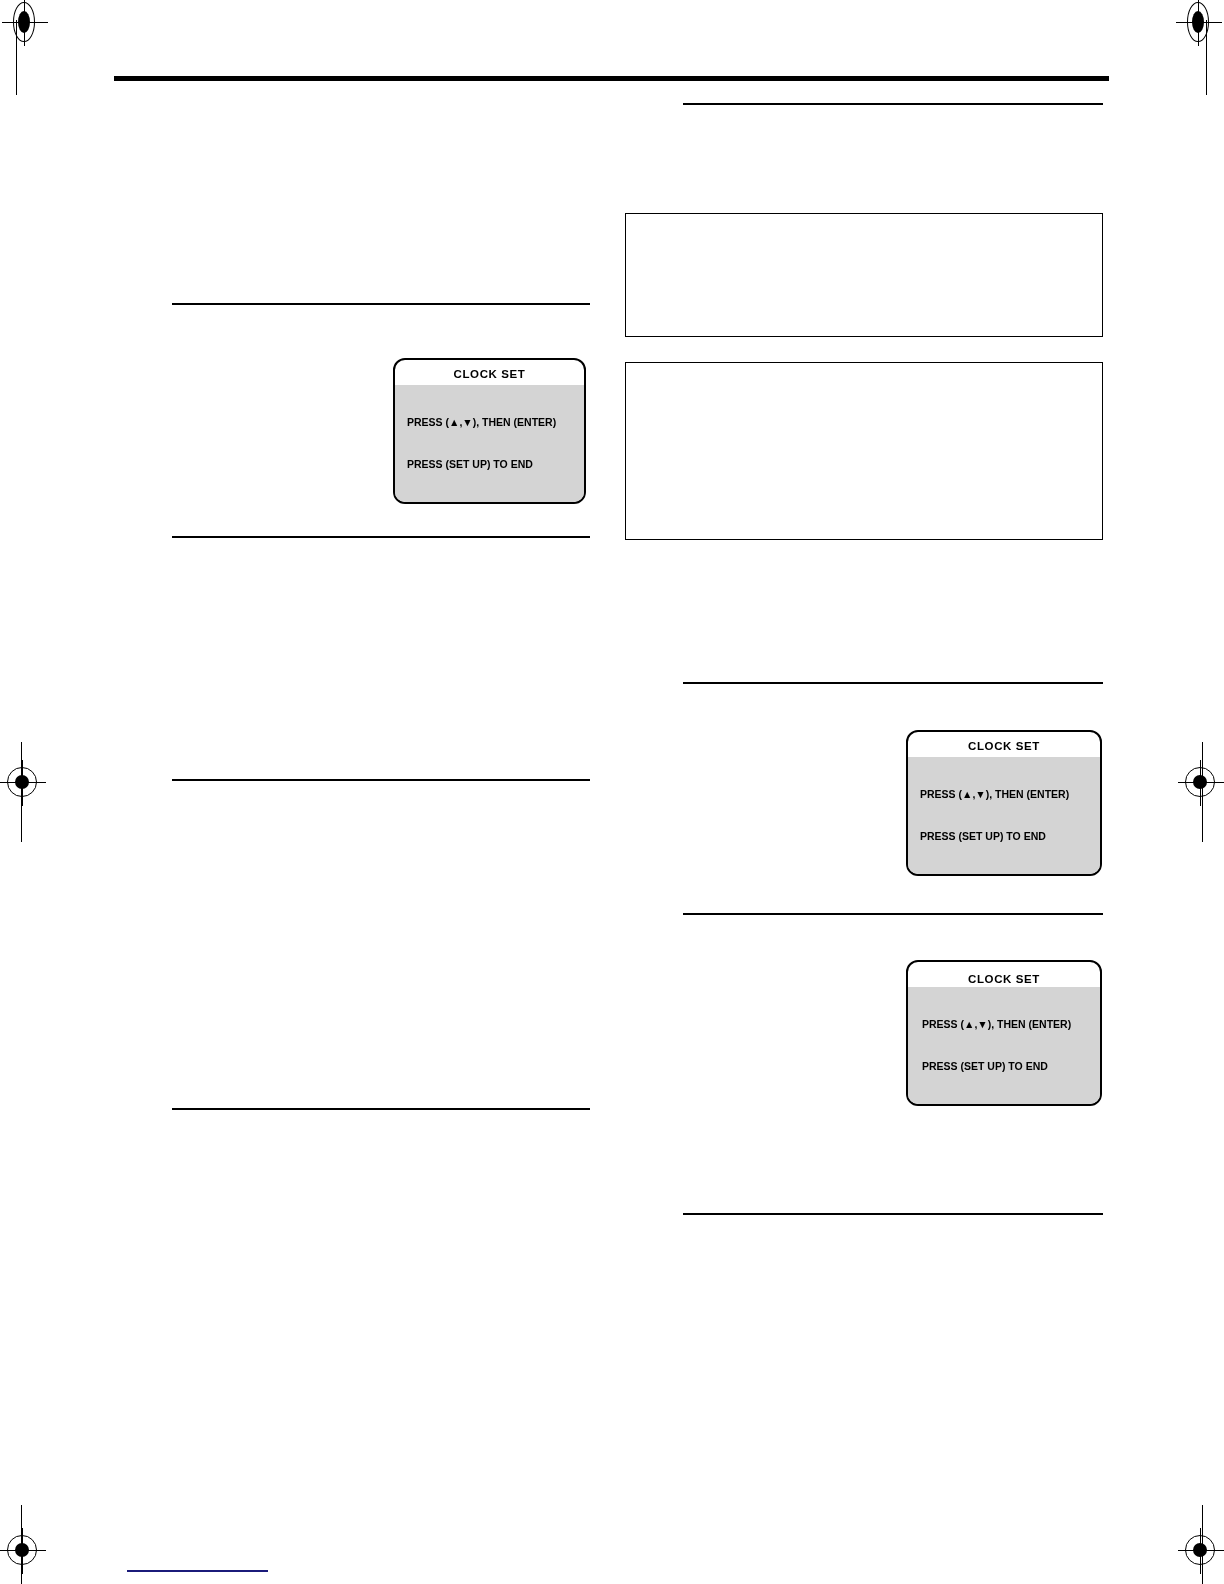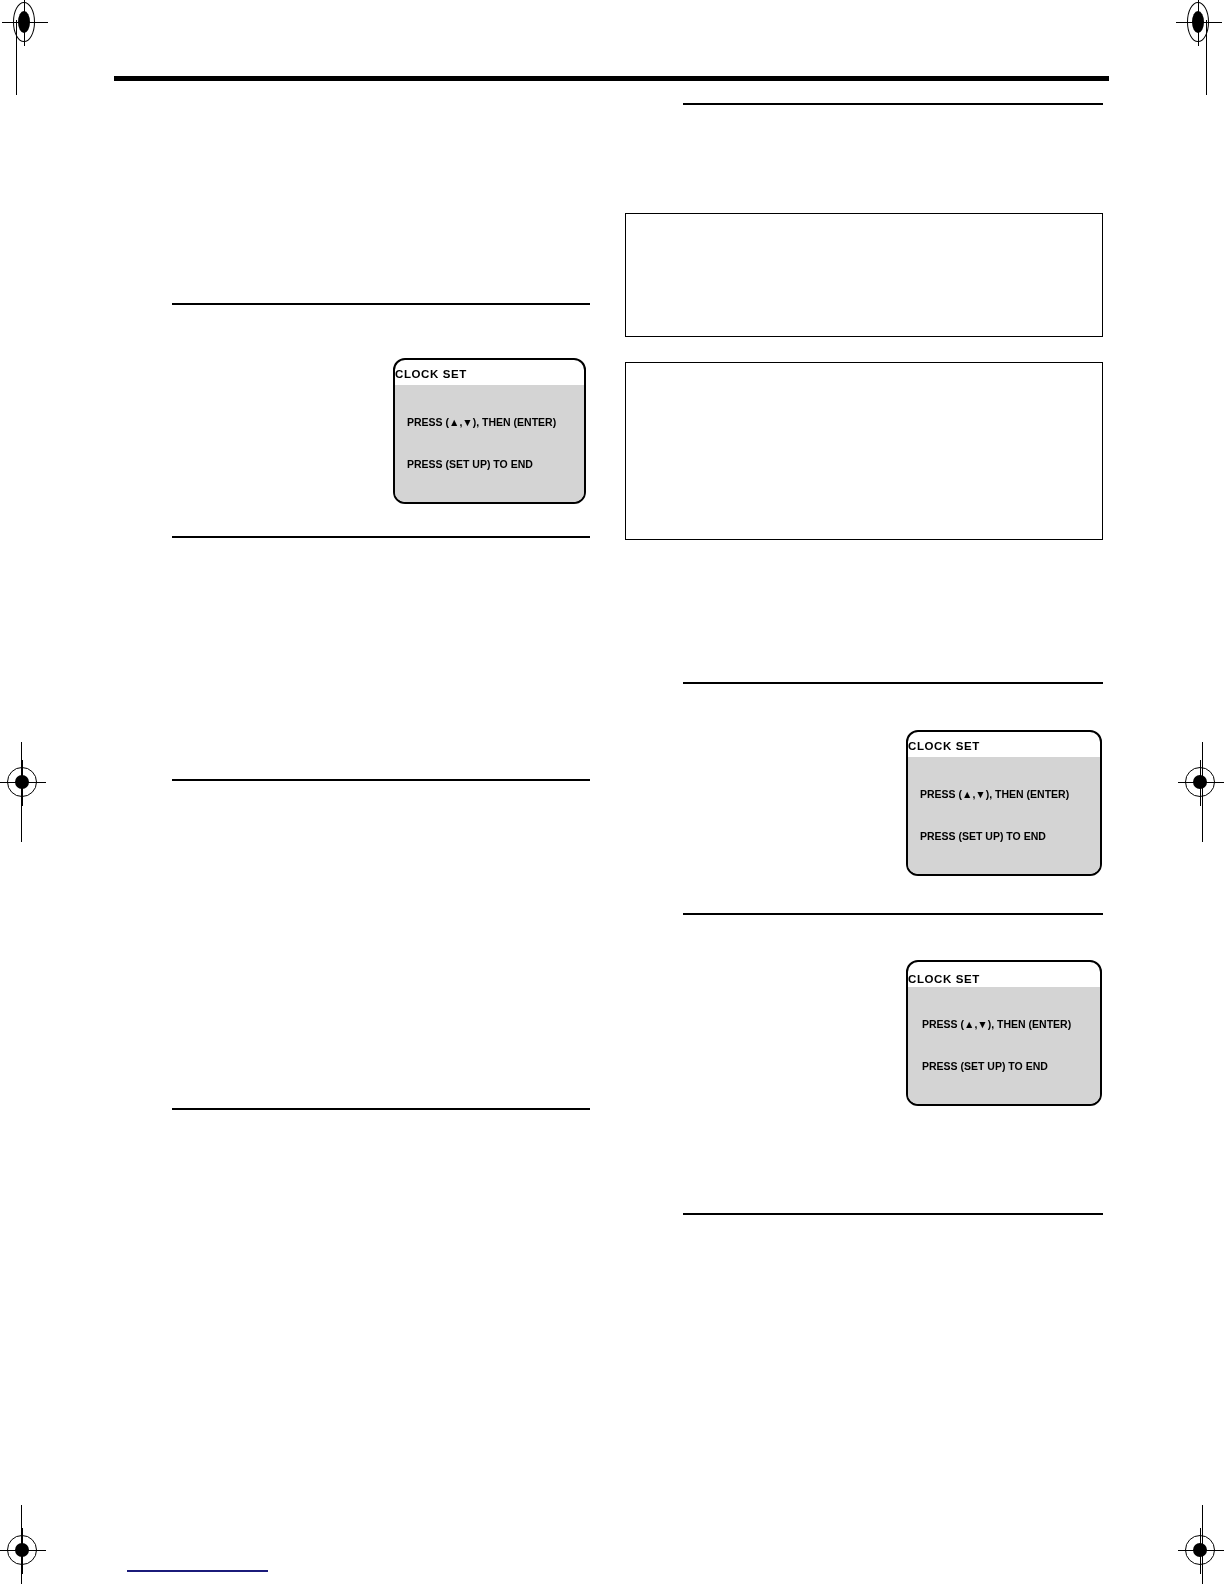--- a/index.html
+++ b/index.html
@@ -25,21 +25,21 @@
   .rule{position:absolute;background:#000;height:1.6px;}
   .rule-blue{position:absolute;background:#1b1b7a;height:1.8px;}
 
   
   .notebox{position:absolute;border:1.7px solid #000;box-sizing:border-box;background:#fff;}
 
   
   .osd{position:absolute;border:2.4px solid #000;border-radius:12px;background:#fff;
        box-sizing:border-box;overflow:hidden;
        font-family:"Liberation Sans","DejaVu Sans",sans-serif;font-weight:bold;}
-  .osd .title{letter-spacing:.6px;}
+  .osd .title{text-align:center;letter-spacing:.6px;}
   .osd .grid{position:relative;}
   .osd .row{position:relative;white-space:pre;}
   .osd .foot{position:absolute;left:0;right:0;bottom:0;background:#d4d4d4;white-space:pre;}
   .osd .foot div{white-space:pre;}
   .inv{background:#000;color:#fff;display:inline-block;}
   .invrow{background:#000;color:#fff;display:block;}
 
   
   .blink{position:absolute;width:0;height:0;}
   .blink i{position:absolute;display:block;background:#000;}

